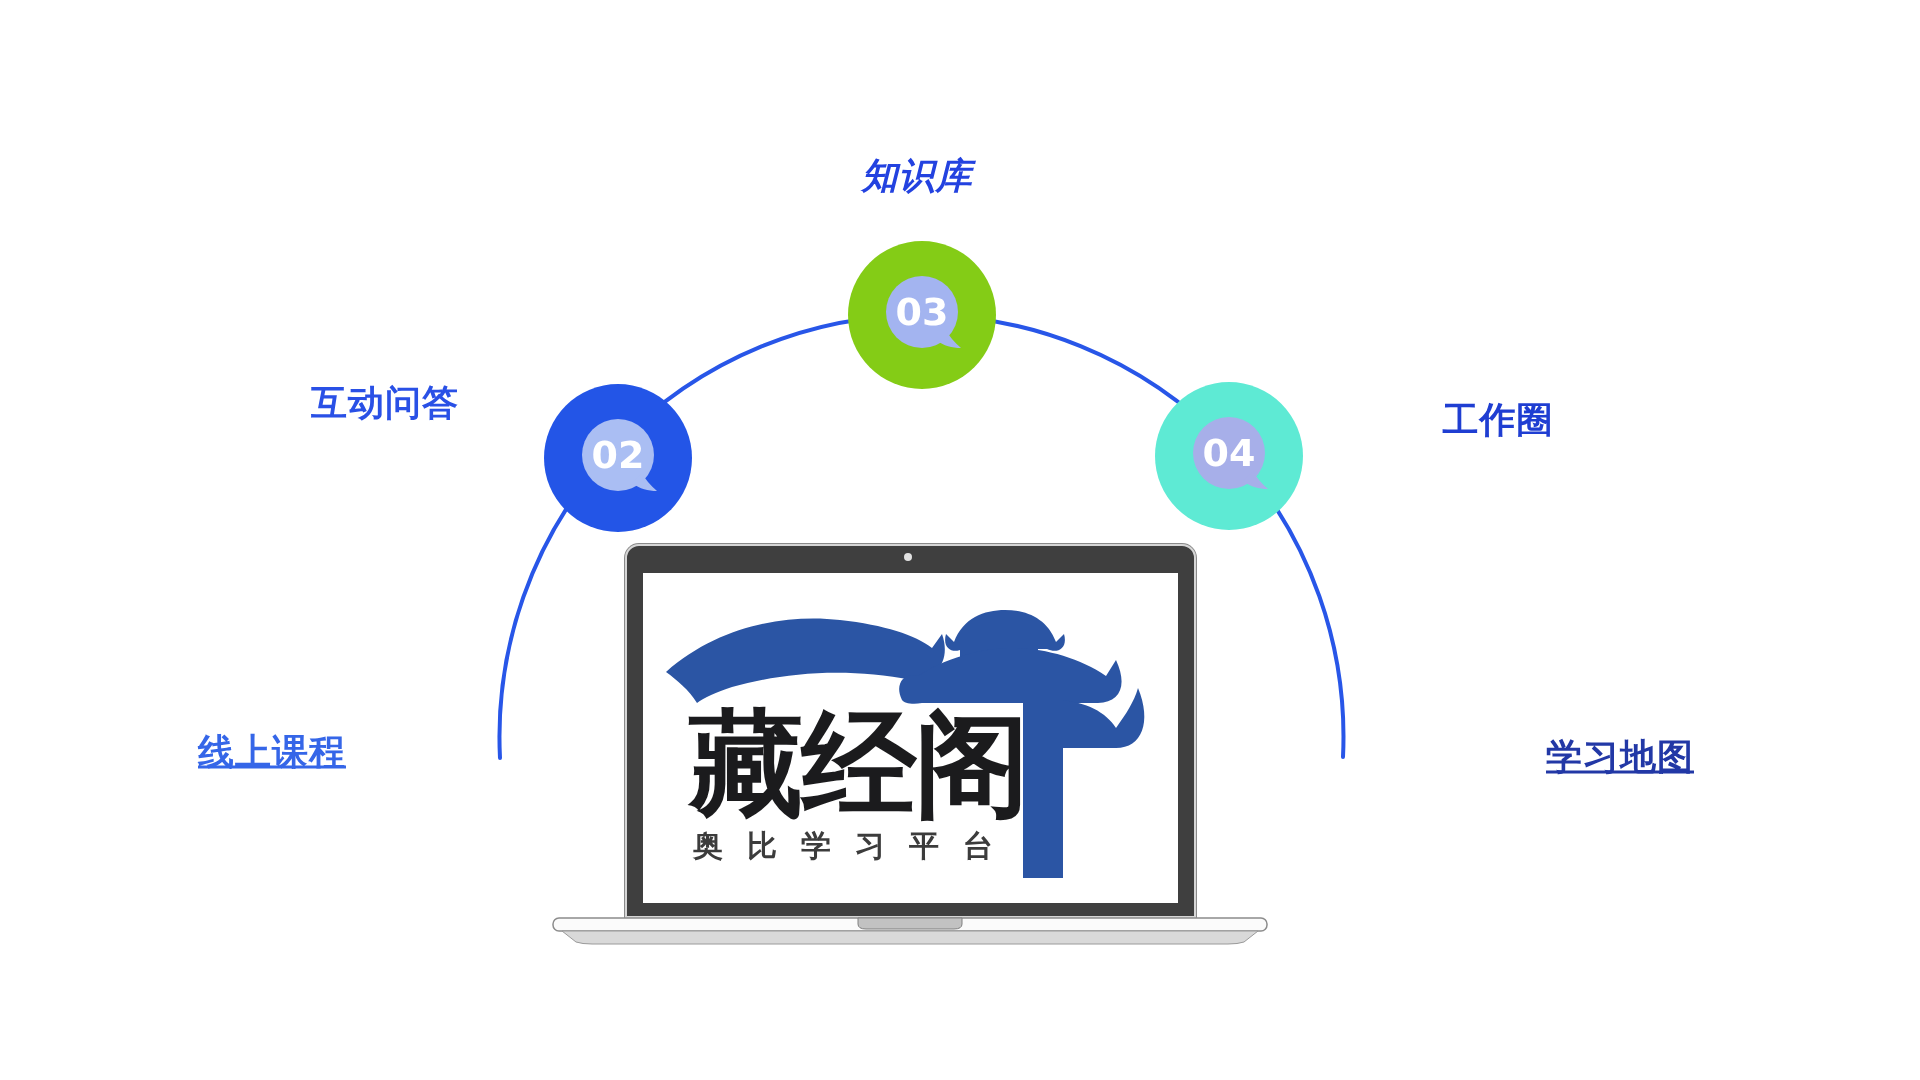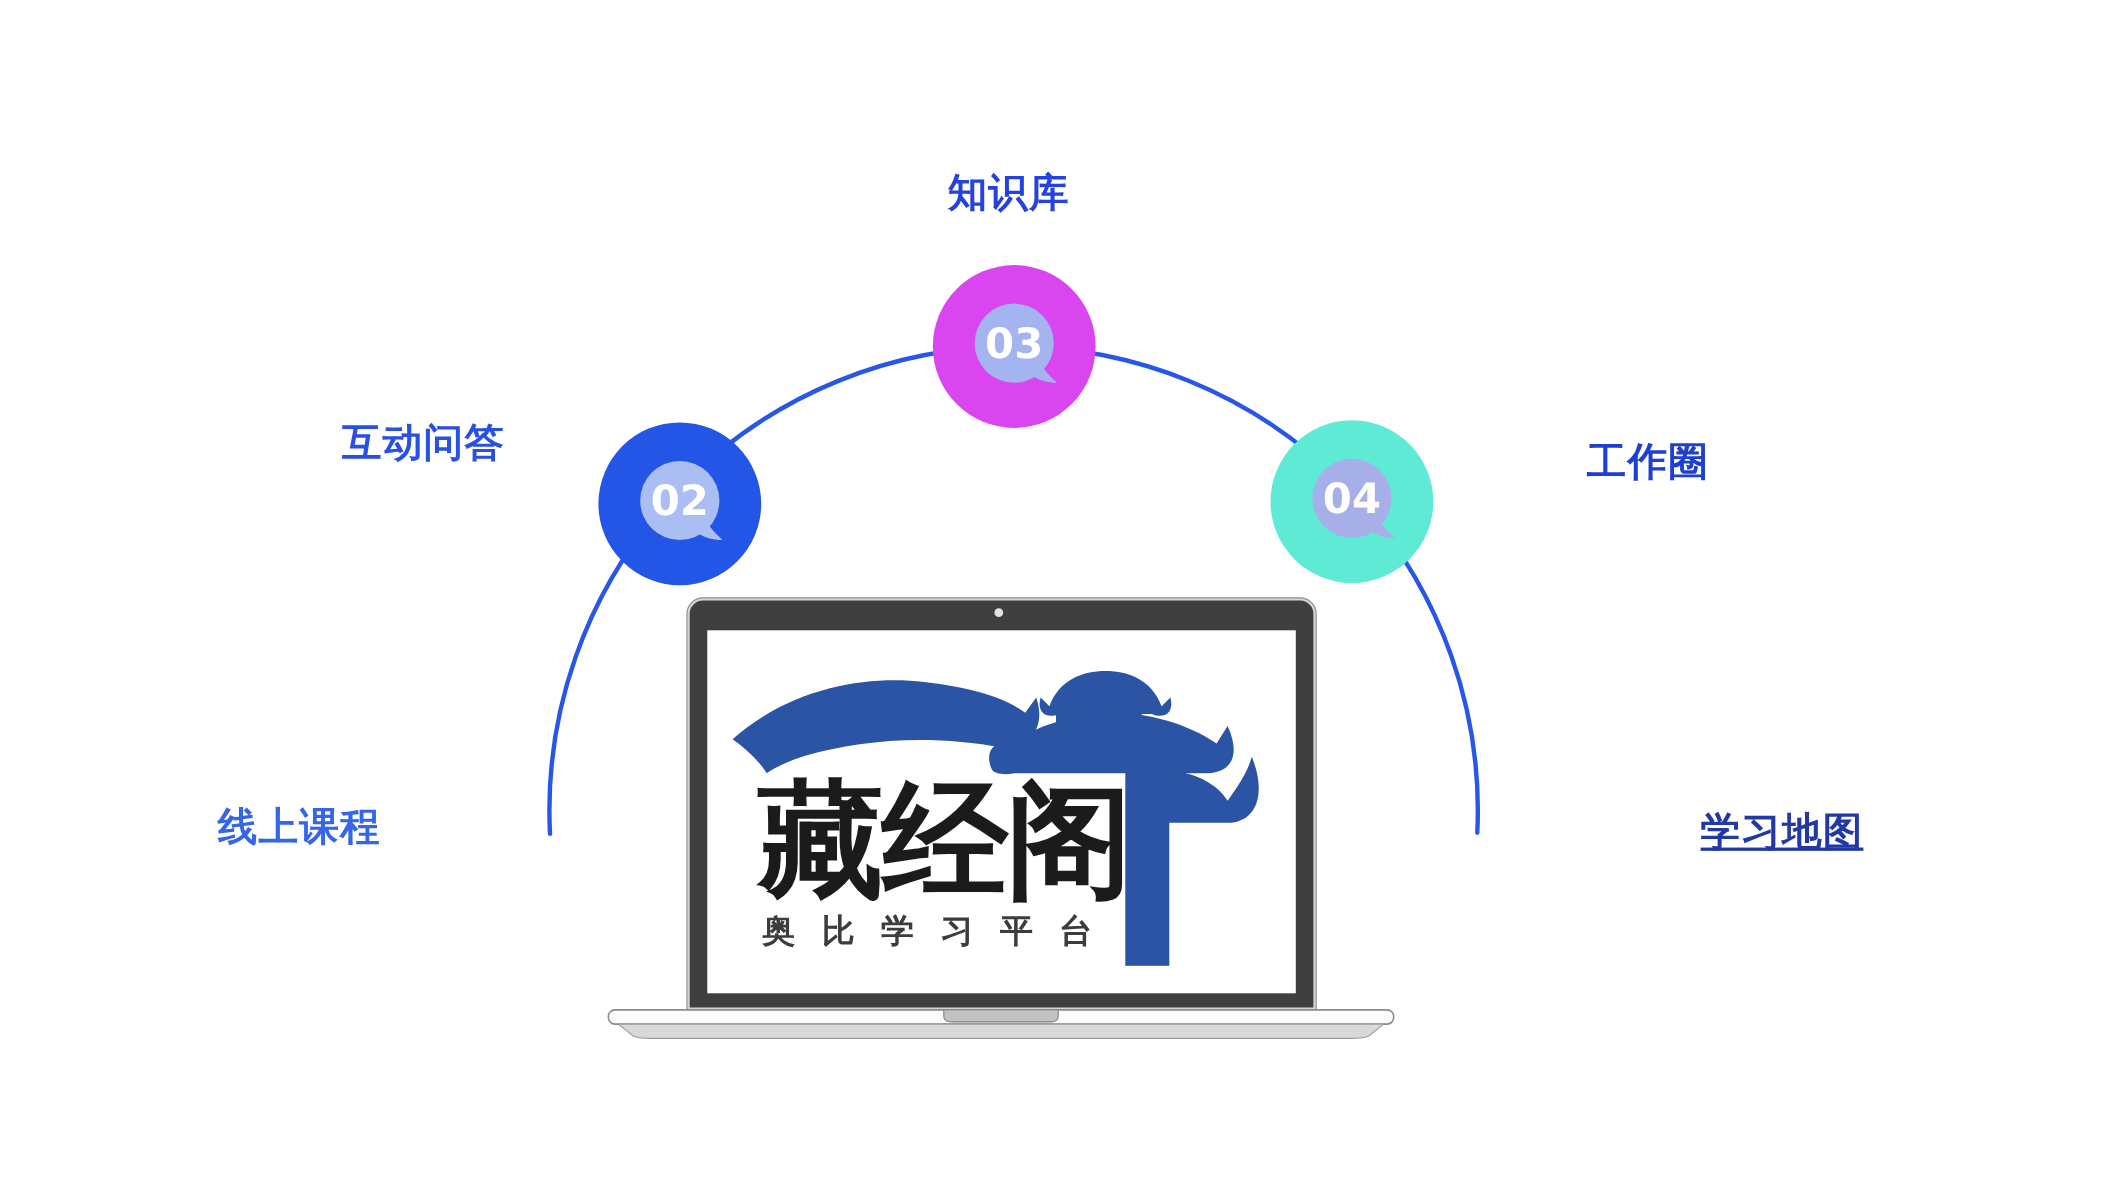--- a/index.html
+++ b/index.html
@@ -18,21 +18,21 @@
   .node-03 { left: 848px; top: 241px; }
   .node-04 { left: 1155px; top: 382px; }
   .node-05 { left: 1269px; top: 683px; }
   .bubble-num { font-family: "DejaVu Sans", "Liberation Sans", sans-serif; font-weight: 700; }
 
   
   .step-label {
     position: absolute; transform: translate(-50%, -50%);
     font-size: 36px; font-weight: 700; white-space: nowrap; letter-spacing: 1px;
   }
-  .label-01 { left: 272px; top: 752px; }
+  .label-01 { left: 272px; top: 752px; text-decoration: underline; }
   .label-02 { left: 385px; top: 403px; }
   .label-03 { left: 917px; top: 176px; }
   .label-04 { left: 1498px; top: 420px; }
   .label-05 { left: 1620px; top: 757px; text-decoration: underline; }
 
   
   .laptop { position: absolute; left: 0; top: 0; width: 1920px; height: 1008px; }
   .laptop-bezel {
     position: absolute; left: 625px; top: 544px; width: 571px; height: 374px;
     background: #3f3f3f; border: 2px solid #d6d6d6; border-radius: 14px 14px 0 0;
@@ -62,40 +62,40 @@
 
 
   <div class="node node-02" style="background: rgb(35, 85, 231);">
     <svg viewBox="0 0 148 148">
       <circle cx="74" cy="71" r="36" fill="#aabef3"></circle>
       <path d="M 88 99 C 96 105 104 107 113 107 C 106 101 101 95 98 89 Z" fill="#aabef3"></path>
       <text class="bubble-num" x="74" y="84" text-anchor="middle" font-size="38" fill="#ffffff">02</text>
     </svg>
   </div>
 
-  <div class="node node-03" style="background: #d946ef;">
+  <div class="node node-03" style="background: #84cc16;">
     <svg viewBox="0 0 148 148">
       <circle cx="74" cy="71" r="36" fill="#a3b4f0"></circle>
       <path d="M 88 99 C 96 105 104 107 113 107 C 106 101 101 95 98 89 Z" fill="#a3b4f0"></path>
       <text class="bubble-num" x="74" y="84" text-anchor="middle" font-size="38" fill="#ffffff">03</text>
     </svg>
   </div>
 
   <div class="node node-04" style="background: #5eead4;">
     <svg viewBox="0 0 148 148">
       <circle cx="74" cy="71" r="36" fill="#a7afe9"></circle>
       <path d="M 88 99 C 96 105 104 107 113 107 C 106 101 101 95 98 89 Z" fill="#a7afe9"></path>
       <text class="bubble-num" x="74" y="84" text-anchor="middle" font-size="38" fill="#ffffff">04</text>
     </svg>
   </div>
 
 
   <div class="step-label label-01" style="color: rgb(53, 102, 232);">线上课程</div>
   <div class="step-label label-02" style="color: rgb(41, 80, 230);">互动问答</div>
-  <div class="step-label label-03" style="color: rgb(35, 66, 224);">知识库</div>
+  <div class="step-label label-03" style="color: rgb(35, 66, 224); font-style: italic;">知识库</div>
   <div class="step-label label-04" style="color: rgb(31, 62, 210);">工作圈</div>
   <div class="step-label label-05" style="color: rgb(34, 56, 166);">学习地图</div>
 
   <div class="laptop">
     <div class="laptop-bezel" style="background: rgb(63, 63, 63);">
       <div class="laptop-camera"></div>
       <div class="laptop-display" style="background: rgb(255, 255, 255);">
         <svg class="logo-svg" viewBox="0 0 500 300">
           <g fill="#2b55a4">
 

